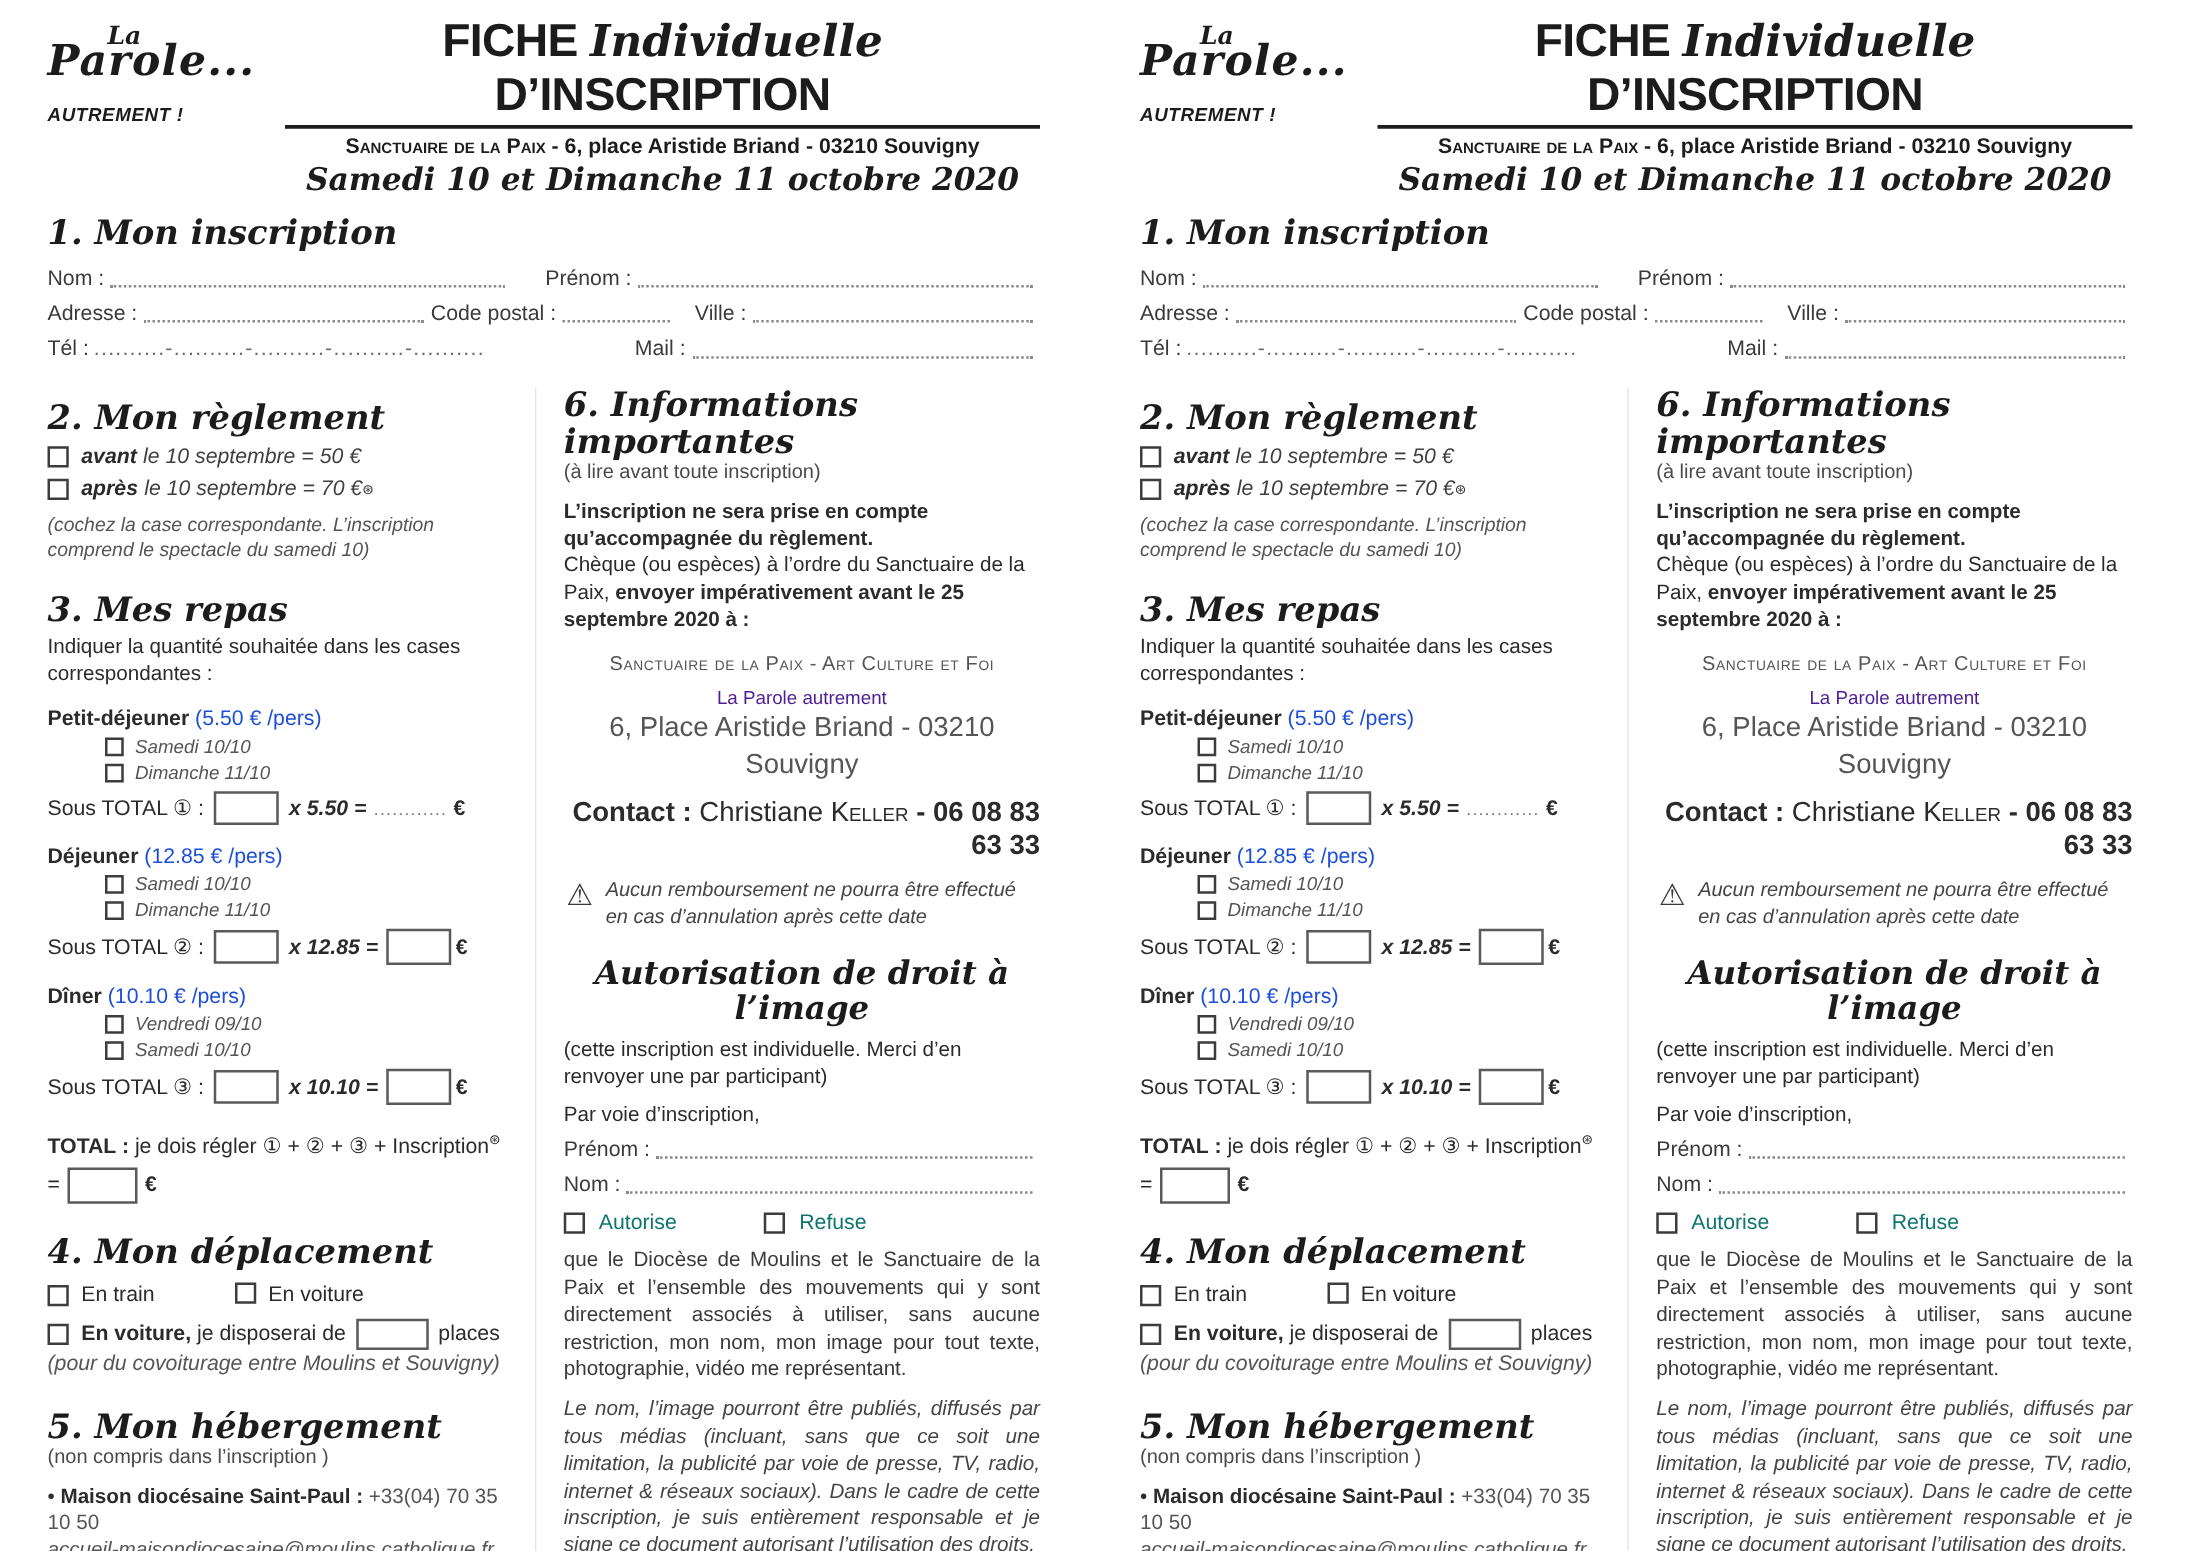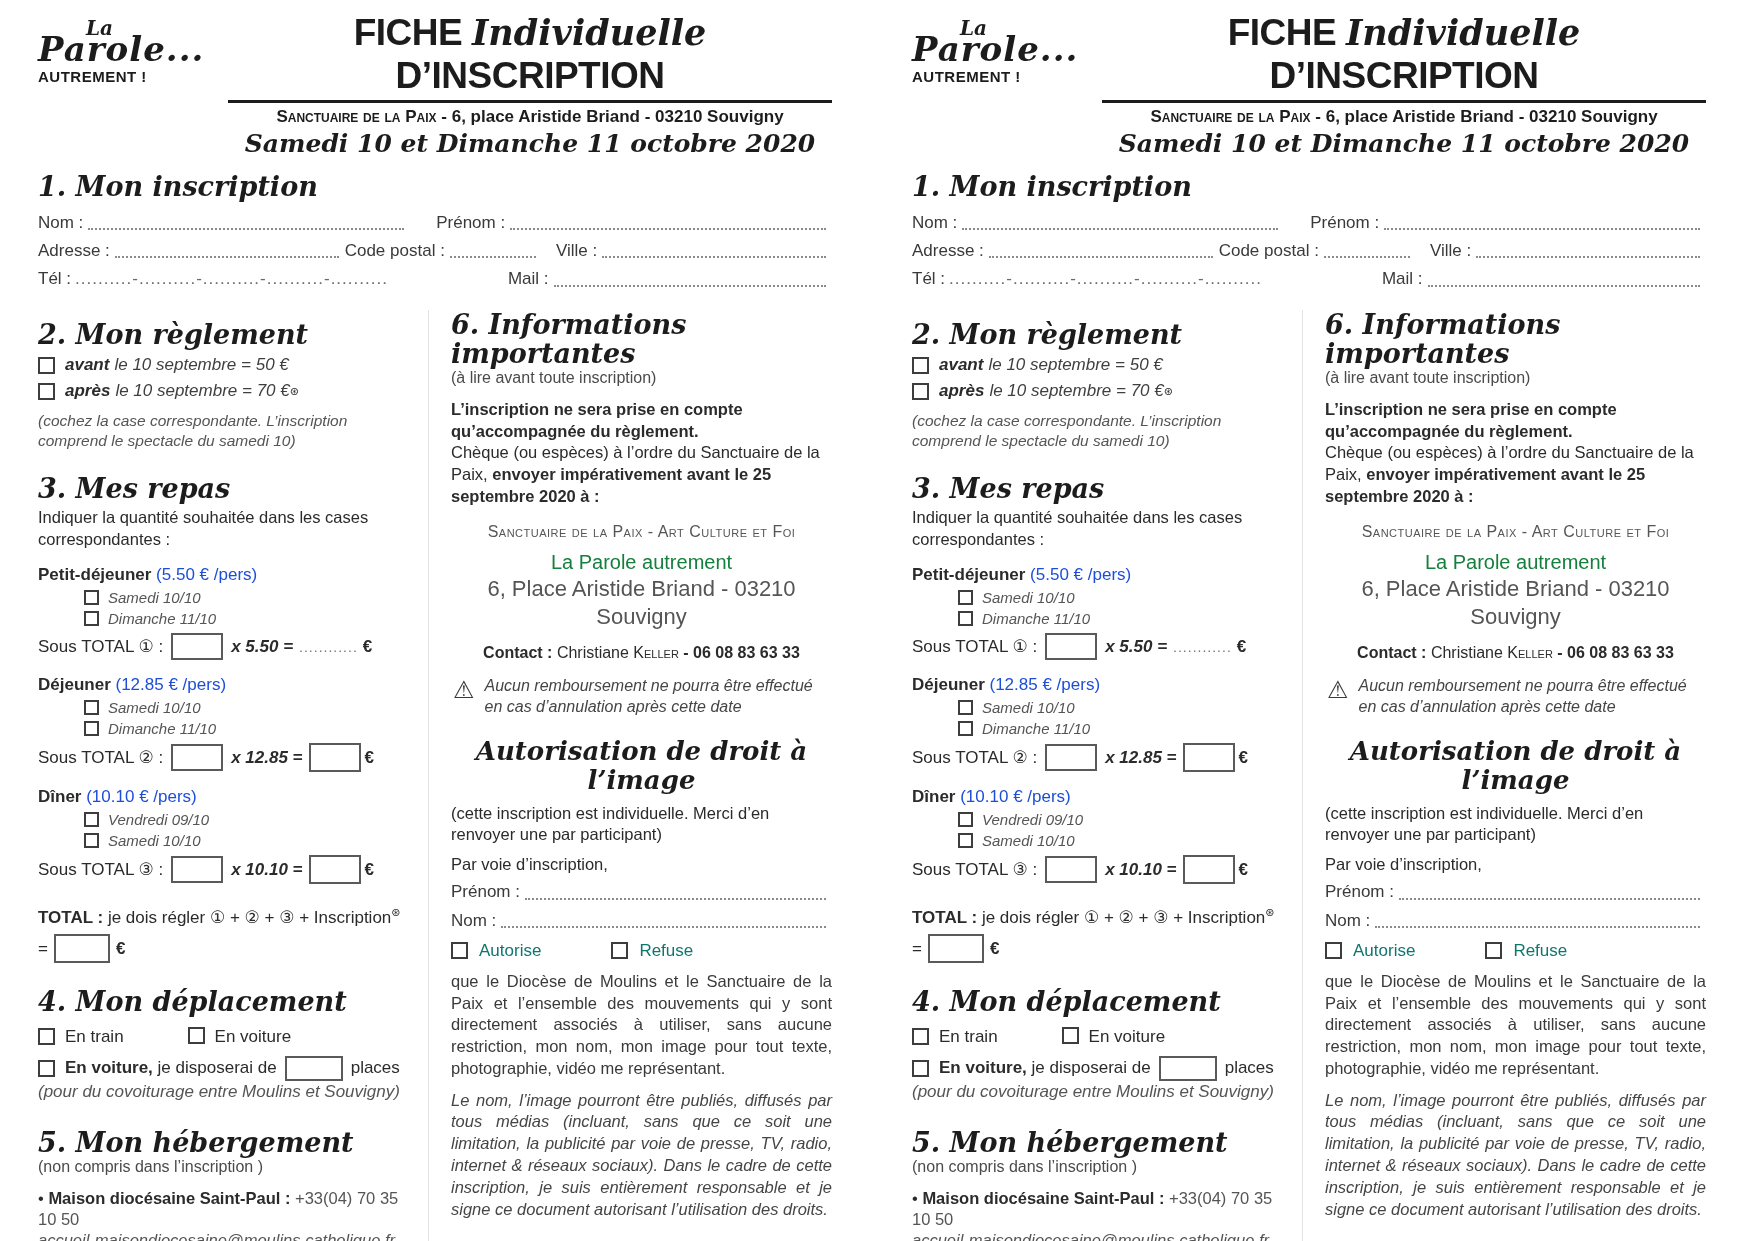--- a/index.html
+++ b/index.html
@@ -15,21 +15,21 @@
     padding: 12px 42px 0 38px;
     overflow: hidden;
     flex: 0 0 auto;
   }
   
   .header { display: flex; align-items: flex-start; }
   .logo { width: 190px; flex: 0 0 auto; color: #1c1c1c; padding-top: 6px; }
   .script { font-family: "DejaVu Serif", serif; font-style: italic; font-weight: bold; }
   .logo-la { font-size: 20px; margin-left: 48px; line-height: 1; }
   .logo-parole { font-size: 34px; line-height: 1; margin-top: -6px; letter-spacing: 1px; }
-  .logo-autrement { font-size: 15px; font-weight: 800; margin-top: 2px; letter-spacing: .5px; }
+  .logo-autrement { font-size: 15px; font-weight: 800; margin-top: 18px; letter-spacing: .5px; font-style: italic; }
   .titleblock { flex: 1; text-align: center; }
   .title-line {
     display: inline-block; font-size: 37px; font-weight: 800; letter-spacing: -.5px;
     border-bottom: 3px solid #1c1c1c; padding: 0 6px 3px 6px; line-height: 1.15; color: #1c1c1c;
   }
   .title-line .scriptword { font-size: 35px; font-weight: bold; letter-spacing: 0; }
   .subtitle { font-size: 17px; font-weight: bold; margin-top: 4px; color: #1c1c1c; }
   .smallcaps { font-variant: small-caps; }
   .dateline { font-size: 25px; margin-top: 2px; color: #1c1c1c; }
   
@@ -92,23 +92,23 @@
   .sec5 { margin-top: 24px; }
   .sec5-sub { font-size: 16px; color: #4a4a4a; margin-top: 0; }
   .hitem { margin-top: 12px; font-size: 16.5px; line-height: 1.3; }
   .hitem .phone { font-weight: normal; color: #555; }
   .hemail { font-style: italic; color: #555; }
   
   .sec6-sub { font-size: 16px; color: #4a4a4a; margin-top: 0; }
   .p6 { font-size: 16.5px; line-height: 1.32; margin-top: 12px; }
   .addr { text-align: center; margin-top: 14px; line-height: 1.3; }
   .addr .l1 { font-variant: small-caps; color: #555; font-size: 16px; letter-spacing: .5px; }
-  .addr .l2 { color: #15803d; font-size: 20px; margin-top: 6px; }
+  .addr .l2 { color: #4c1d95; font-size: 15px; margin-top: 6px; }
   .addr .l3 { color: #555; font-size: 22px; }
-  .contact { text-align: center; margin-top: 12px; font-size: 16px; }
+  .contact { text-align: right; margin-top: 12px; font-size: 22px; }
   .warn { display: flex; margin-top: 14px; }
   .warn-icon { font-size: 24px; line-height: 1; margin: 2px 10px 0 2px; color: #3a3a3a; }
   .warn-text { font-style: italic; color: #454545; font-size: 16px; line-height: 1.3; }
   
   .auth { margin-top: 20px; }
   .auth-title { text-align: center; font-size: 26px; }
   .auth-note { font-size: 16.5px; margin-top: 8px; line-height: 1.3; }
   .parvoie { font-size: 16.5px; margin-top: 10px; }
   .auth .frow { font-size: 17px; color: #3a3a3a; }
   .authopts { display: flex; align-items: center; margin-top: 10px; font-size: 17px; color: #0f766e; }

